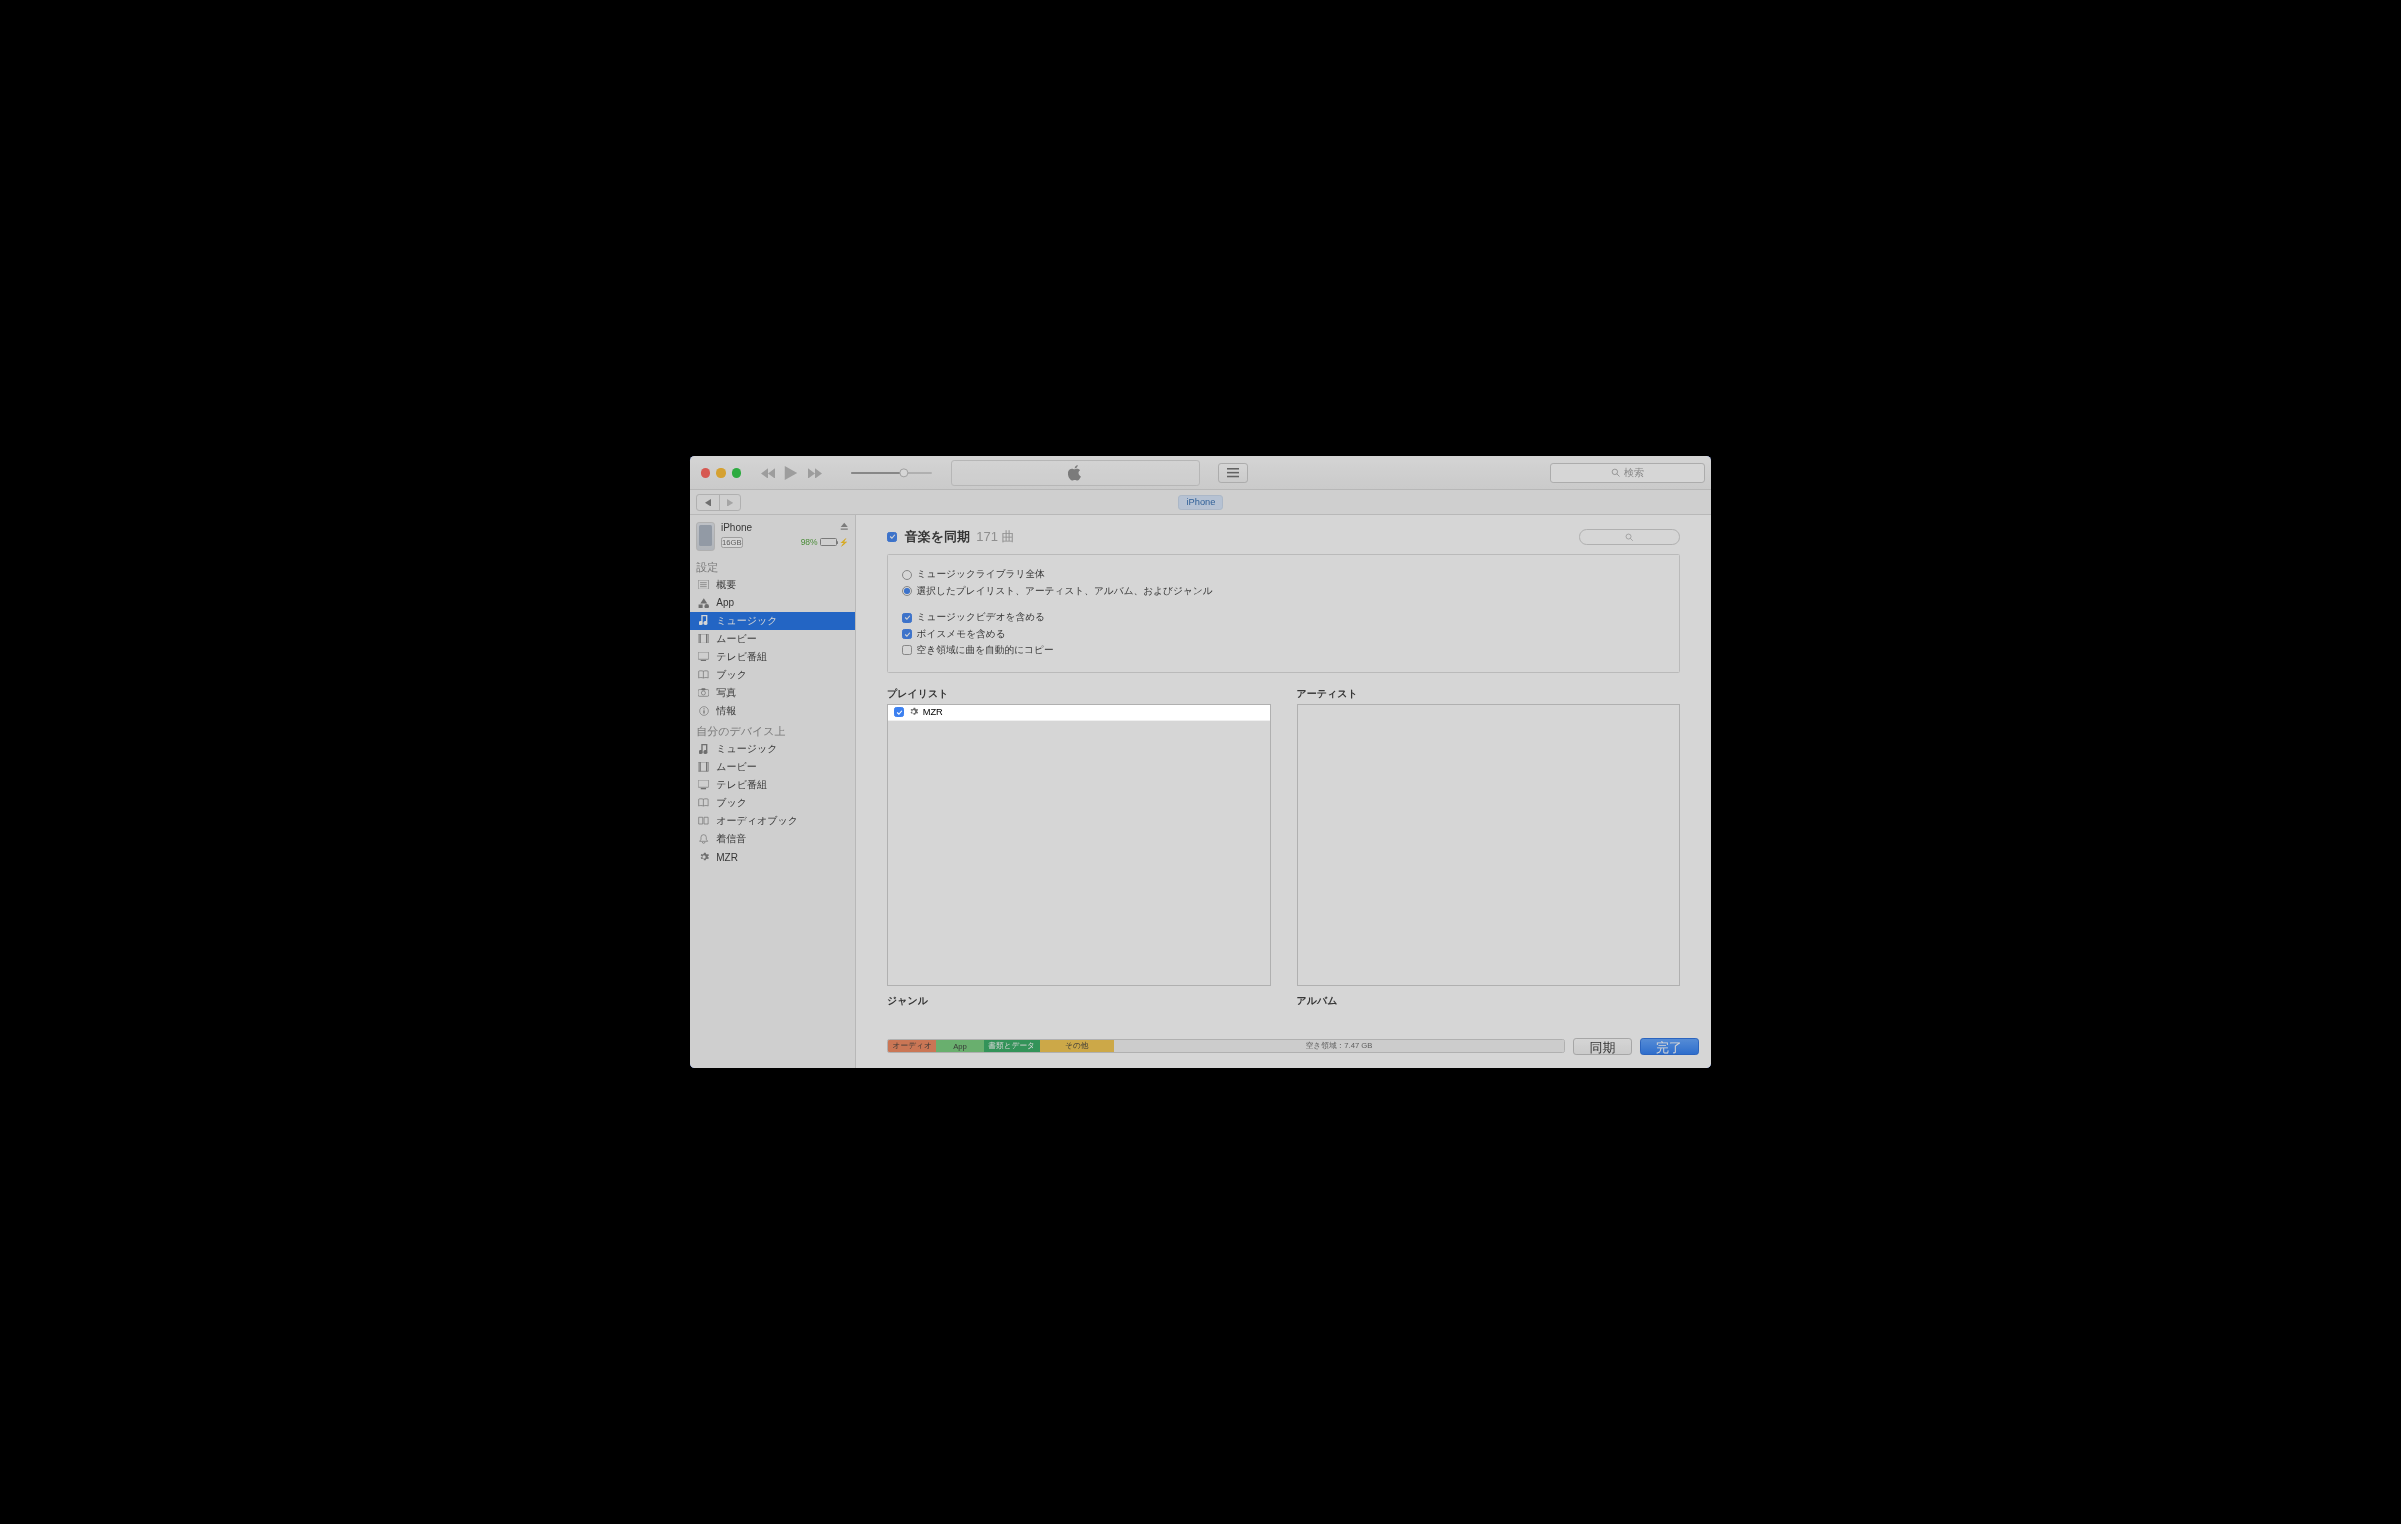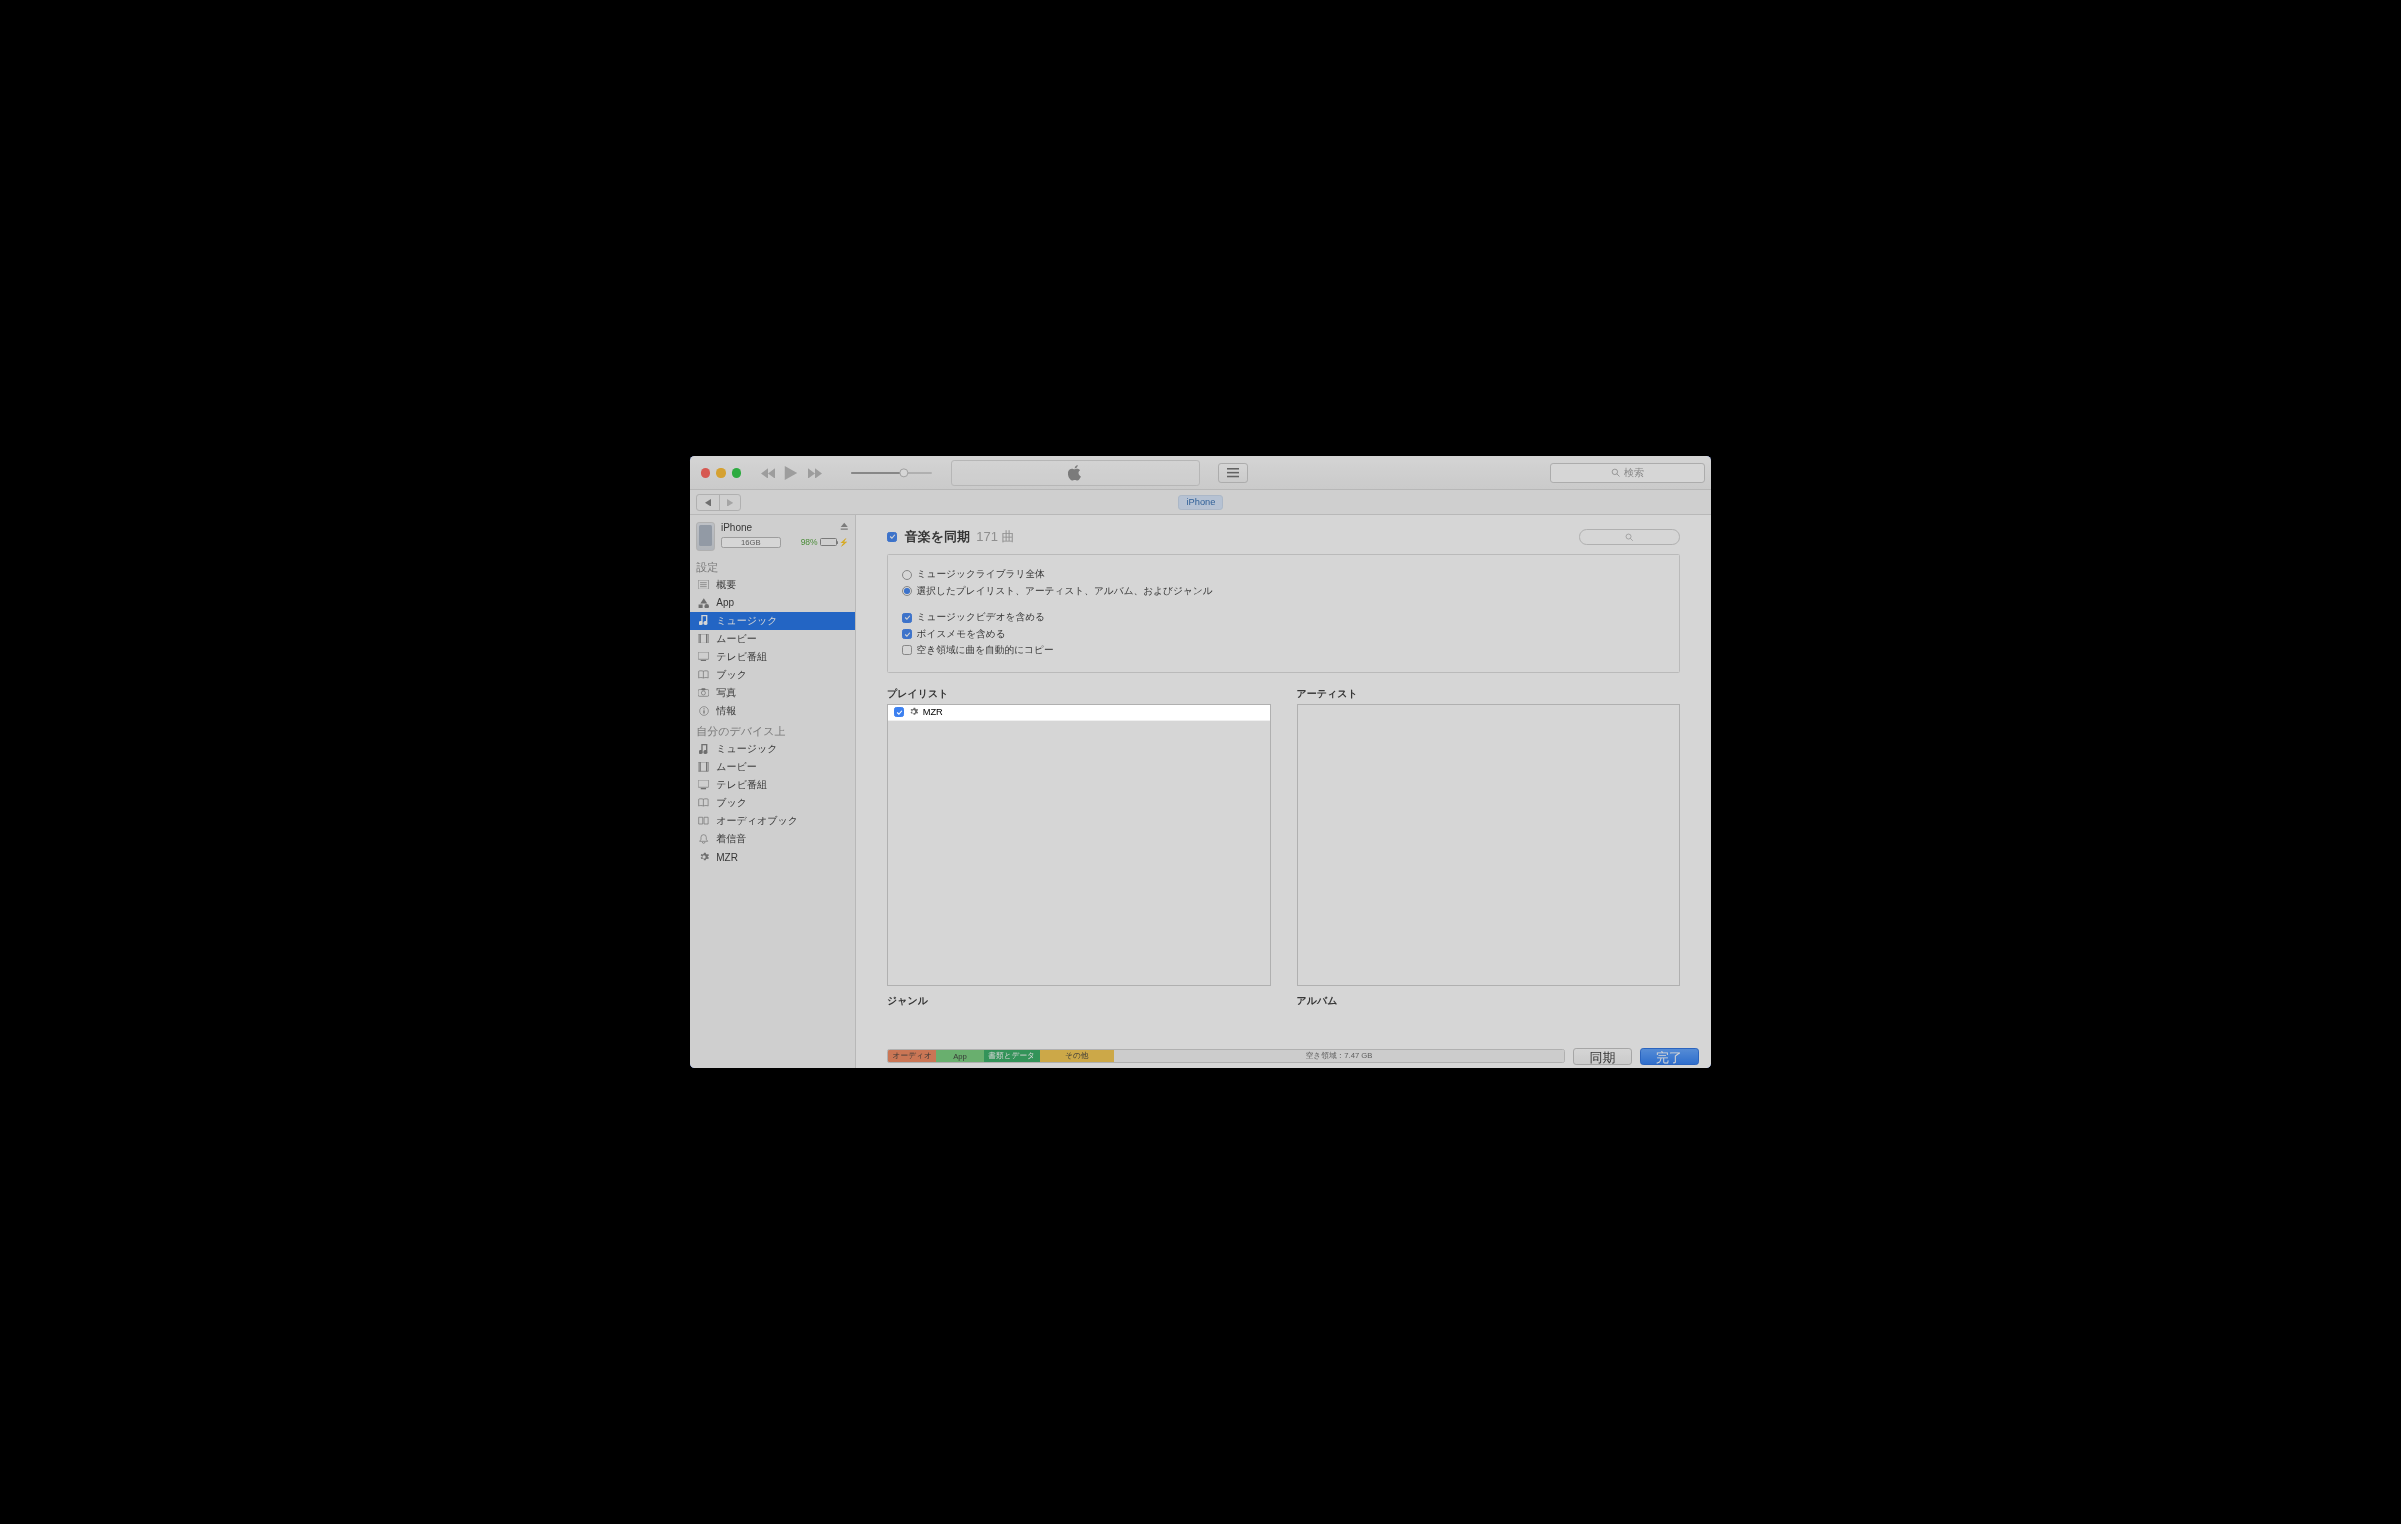--- a/index.html
+++ b/index.html
@@ -116,39 +116,39 @@
       linear-gradient(#dfe3e9,#cfd4db);
     position:relative;
   }
   .device-img::before{
     content:"";position:absolute;inset:2.3px 1.5px 3.9px 1.5px;border-radius:1.5px;background:#a8b2c1;
   }
   .device-info{flex:1;}
   .device-name{font-weight:500;color:#333;}
   .device-line2{display:flex;align-items:center;gap:4.6px;margin-top:3.9px;}
   .storage-badge{
-    border:0.8px solid #b6b6b6;border-radius:2.3px;padding:0 19px;font-size:7.7px;color:#666;background:#fff;
+    border:0.8px solid #b6b6b6;border-radius:2.3px;padding:0 0;font-size:7.7px;color:#666;background:#fff;
   }
   .batt{display:flex;align-items:center;gap:2.3px;font-size:8.5px;color:#4fa238;margin-left:auto;padding-left:12px;}
   .batt .cell{width:17px;height:7.7px;border:0.8px solid #888;border-radius:1.5px;position:relative;padding:0.8px;}
   .batt .cell::after{content:"";position:absolute;right:-2.3px;top:1.5px;width:1.5px;height:3.1px;background:#888;border-radius:0.8px;}
   .batt .fill{height:100%;width:96%;background:#4fc24a;border-radius:0.8px;}
   .batt .plus{color:#888;font-size:7.7px;}
   .eject{color:#8b8b8b;}
 
   .sb-header{font-size:11px;color:#888;margin:4.6px 0 0.8px 6.2px;font-family:Liberation Serif, serif;}
   .sb-item{
     height:18px; display:flex;align-items:center;gap:6.2px;
     padding:0 6.2px 0 7.7px; color:#333;
   }
   .sb-item .ico{width:12.4px;height:12.4px;display:flex;align-items:center;justify-content:center;color:#7b7b7b;}
   .sb-item.active{background:#1a6fe8;color:#fff;}
   .sb-item.active .ico{color:#fff;}
 
-  .content{ flex:1; background:#fff; display:flex; flex-direction:column; min-width:0; padding-bottom:3px;}
+  .content{ flex:1; background:#fff; display:flex; flex-direction:column; min-width:0; padding-bottom:13px;}
   .content-inner{padding:12.4px 31px 6.2px 31px; flex:1; display:flex; flex-direction:column; min-height:0; gap:7.7px;}
 
   .sync-header{display:flex; align-items:center; gap:7.7px;}
   .sync-header .title{font-size:13px; font-weight:600; color:#333; display:flex;align-items:center;gap:6.2px;}
   .sync-header .count{font-size:13px;font-weight:400;color:#a4a4a4;}
   .sync-header .search-pill{
     margin-left:auto; width:101px; height:15.5px;border:0.8px solid #cfcfcf;border-radius:7.7px;
     display:flex;align-items:center;justify-content:center;color:#a6a6a6;
   }
 

